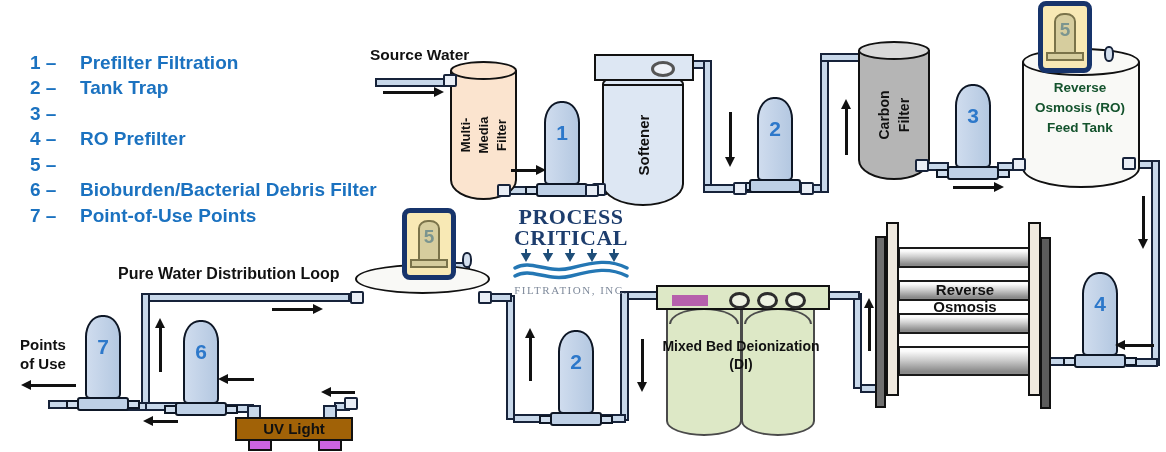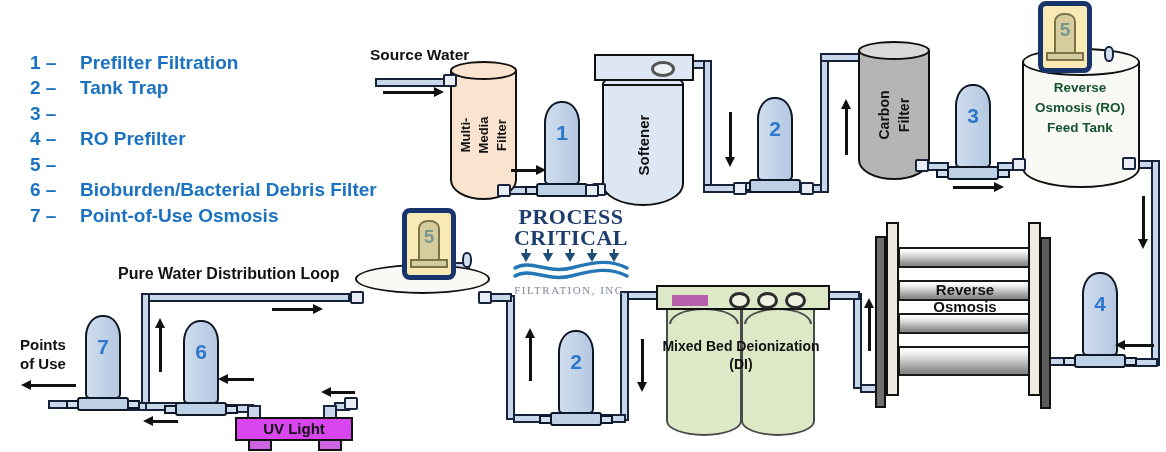--- a/index.html
+++ b/index.html
@@ -41,21 +41,21 @@
   #legend .lnum{width:50px;}
   #legend .llabel{}
   .blab{position:absolute;color:#111;font-weight:700;z-index:5;}
   
   .plate{position:absolute;box-sizing:border-box;border:2px solid #111;z-index:3;}
   .tube{position:absolute;background:linear-gradient(180deg,#fbfbfb 12%,#cfcfcf 45%,#8a8a8a 90%);border:2px solid #1a1a1a;box-sizing:border-box;z-index:2;}
   
   .arc{position:absolute;border:2.5px solid #4a4a4a;border-bottom:none;border-radius:50% 50% 0 0/100% 100% 0 0;height:16px;background:transparent;box-sizing:border-box;z-index:2;}
   .ring{position:absolute;border:3px solid #2c2c2c;border-radius:50%;background:#edf2e2;box-sizing:border-box;z-index:4;}
   
-  #uvbox{position:absolute;left:235px;top:417px;width:118px;height:24px;background:#d946ef;border:2px solid #111;box-sizing:border-box;text-align:center;font-weight:700;font-size:15px;color:#111;line-height:20px;z-index:3;}
+  #uvbox{position:absolute;left:235px;top:417px;width:118px;height:24px;background:#a16207;border:2px solid #111;box-sizing:border-box;text-align:center;font-weight:700;font-size:15px;color:#111;line-height:20px;z-index:3;}
   .uvfoot{position:absolute;width:24px;height:12px;background:#cd64e1;border:2px solid #111;box-sizing:border-box;z-index:2;}
   
   #logo{position:absolute;left:503px;top:206px;width:136px;text-align:center;z-index:5;}
   .logo-name{font-family:"Liberation Serif",serif;font-weight:700;font-size:22px;line-height:21px;color:#1d3d6d;letter-spacing:0.5px;}
   .logo-sub{font-family:"Liberation Serif",serif;font-size:11px;letter-spacing:1.5px;color:#7f8a9b;margin-top:1px;}
 </style>
 </head>
 <body>
 
 <div id="canvas">
@@ -78,21 +78,21 @@
       </div>
     <div class="lrow">
         <span class="lnum">5 –</span>
       </div>
     <div class="lrow">
         <span class="lnum">6 –</span>
         <span class="llabel">Bioburden/Bacterial Debris Filter</span>
       </div>
     <div class="lrow">
         <span class="lnum">7 –</span>
-        <span class="llabel">Point-of-Use Osmosis</span>
+        <span class="llabel">Point-of-Use Points</span>
       </div>
   </div>
 
   <i class="pipe h" style="left:375px;top:78px;width:74px"></i>
   <i class="pipe h" style="left:506px;top:186px;width:34px"></i>
   <i class="pipe h" style="left:583px;top:186px;width:24px"></i>
   <i class="pipe h" style="left:684px;top:60px;width:28px"></i>
   <i class="pipe v" style="left:703px;top:60px;height:132px"></i>
   <i class="pipe h" style="left:703px;top:184px;width:50px"></i>
   <i class="pipe h" style="left:799px;top:184px;width:28px"></i>

